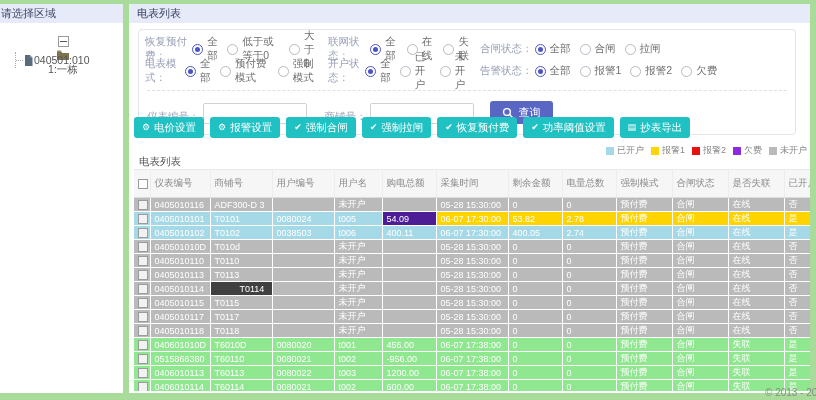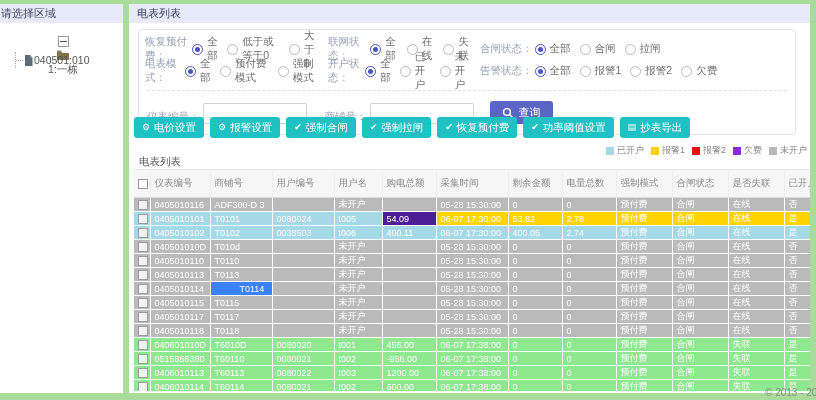--- a/index.html
+++ b/index.html
@@ -381,21 +381,21 @@
             <td style="background: rgb(186, 186, 186);">0</td>
             <td style="background: rgb(186, 186, 186);">0</td>
             <td style="background: rgb(186, 186, 186);">预付费</td>
             <td style="background: rgb(186, 186, 186);">合闸</td>
             <td style="background: rgb(186, 186, 186);">在线</td>
             <td style="background: rgb(186, 186, 186);">否</td>
           </tr>
           <tr>
             <td style="background: rgb(186, 186, 186);"><span class="cbx"></span></td>
             <td style="background: rgb(186, 186, 186);">0405010114</td>
-            <td style="background: #3b82f6; padding-left: 29px;">T0114</td>
+            <td style="background: #404040; padding-left: 29px;">T0114</td>
             <td style="background: rgb(186, 186, 186);"></td>
             <td style="background: rgb(186, 186, 186);">未开户</td>
             <td style="background: rgb(186, 186, 186);"></td>
             <td style="background: rgb(186, 186, 186);">05-28 15:30:00</td>
             <td style="background: rgb(186, 186, 186);">0</td>
             <td style="background: rgb(186, 186, 186);">0</td>
             <td style="background: rgb(186, 186, 186);">预付费</td>
             <td style="background: rgb(186, 186, 186);">合闸</td>
             <td style="background: rgb(186, 186, 186);">在线</td>
             <td style="background: rgb(186, 186, 186);">否</td>

